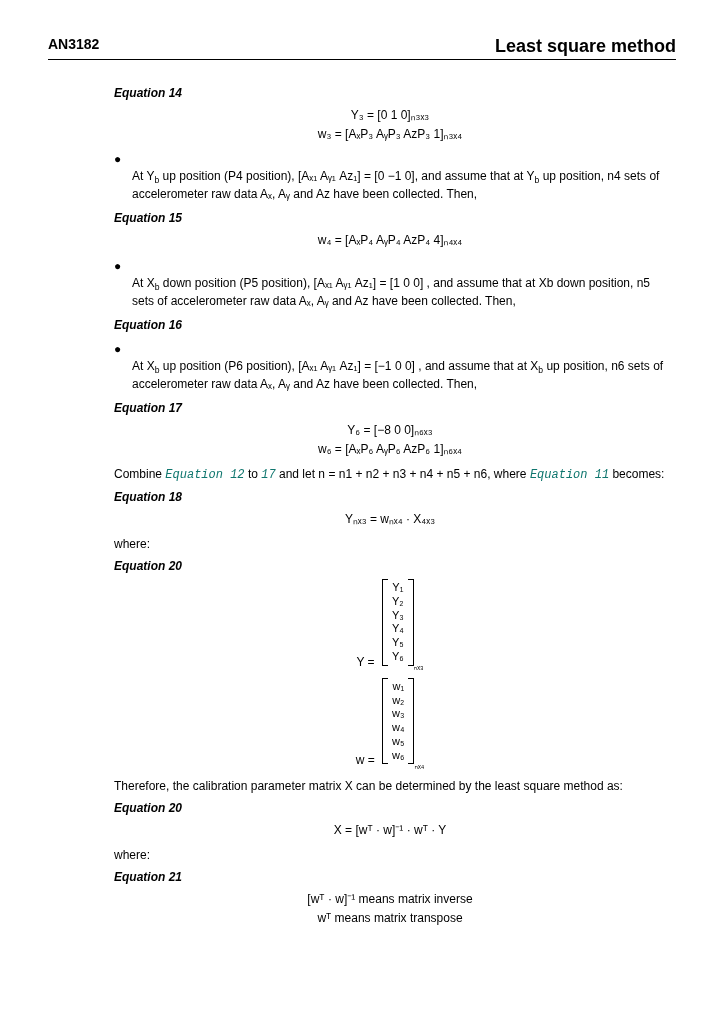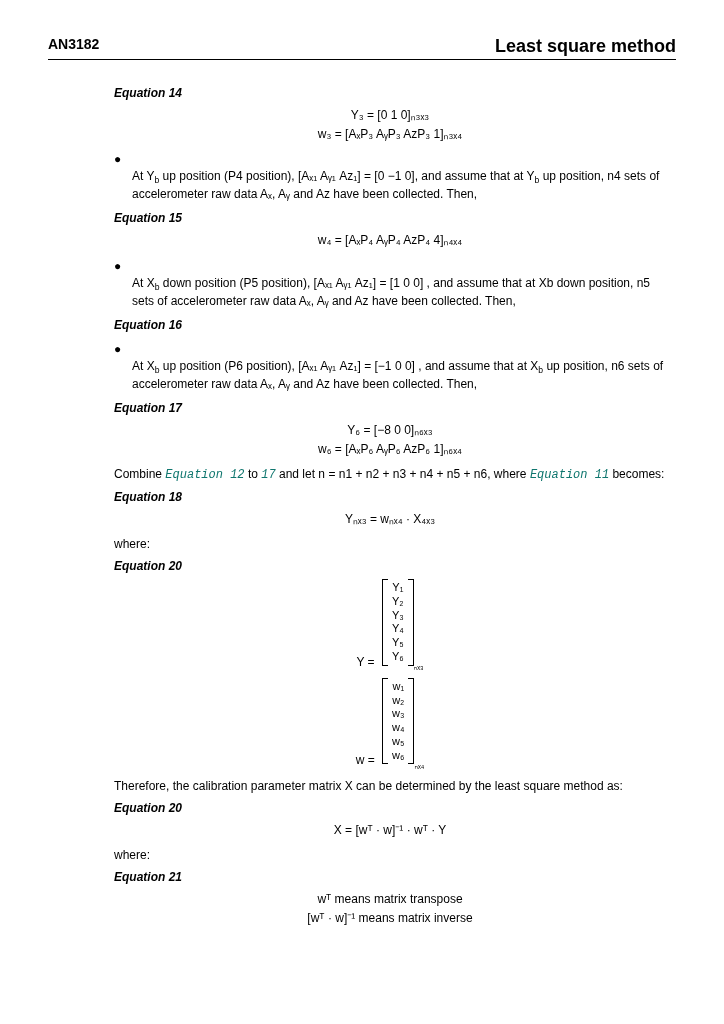--- a/index.html
+++ b/index.html
@@ -210,18 +210,18 @@
 
     <div class="eq-title">Equation 20</div>
     <div class="eq-block">
       <span class="row">X = [wᵀ · w]⁻¹ · wᵀ · Y</span>
     </div>
 
     <div class="plain">where:</div>
 
     <div class="eq-title">Equation 21</div>
     <div class="eq-block">
+      <span class="row">[wᵀ · w]⁻¹  means matrix inverse</span>
       <span class="row">wᵀ   means matrix transpose</span>
-      <span class="row">[wᵀ · w]⁻¹  means matrix inverse</span>
     </div>
 
   </div>
 </div>
 
 </body></html>

